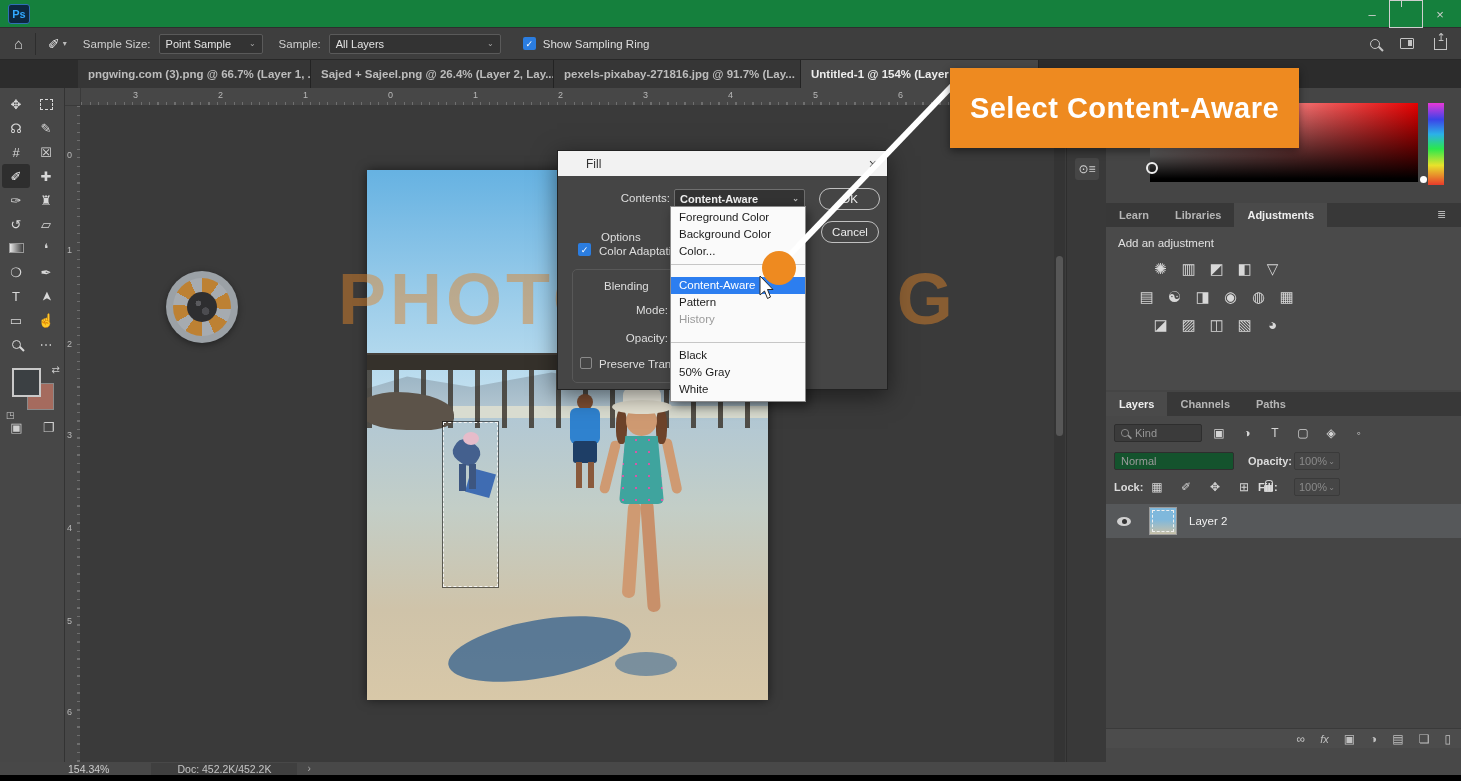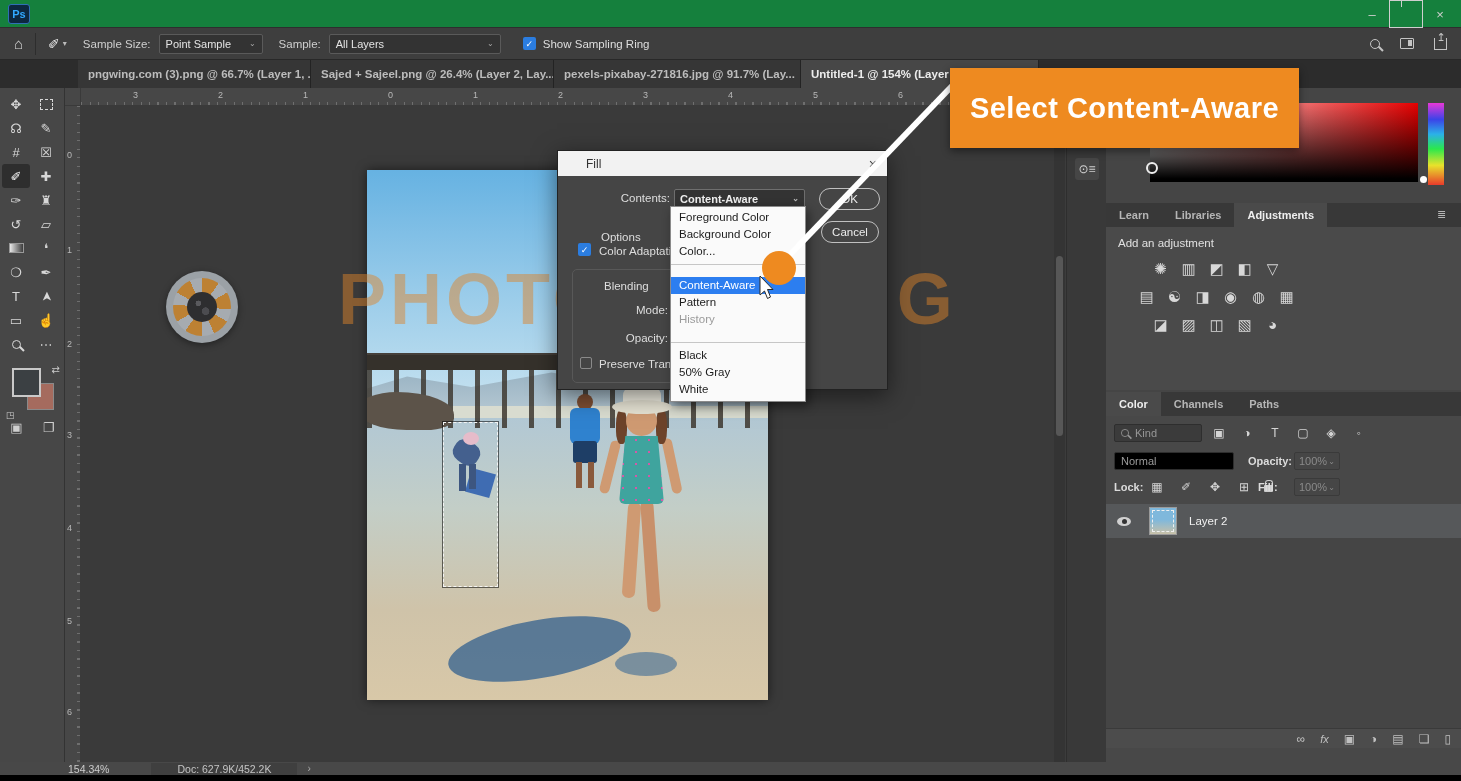--- a/index.html
+++ b/index.html
@@ -260,21 +260,21 @@
   #layers-panel { position:absolute; left:0; top:304px; width:355px; height:370px; }
   #layers-body { position:absolute; left:0; top:24px; width:100%; height:346px; background:#484848; }
   #search-box { position:absolute; left:8px; top:8px; width:88px; height:18px; background:#3b3b3b;
                 border:1px solid #2e2e2e; border-radius:2px; display:flex; align-items:center; gap:5px;
                 padding:0 5px; }
   #search-box .mag { transform:scale(.8); border-color:#999; } #search-box .mag::after { background:#999; }
   #search-kind { font-size:11px; color:#979797; }
   #filter-icons { position:absolute; left:104px; top:8px; display:flex; gap:10px; }
   .f-icon { width:18px; height:18px; display:flex; align-items:center; justify-content:center;
             font-size:12px; color:#d4d4d4; }
-  #blend-field { position:absolute; left:8px; top:36px; width:120px; height:18px; background:#000000;
+  #blend-field { position:absolute; left:8px; top:36px; width:120px; height:18px; background:#14532d;
                  border:1px solid #2e2e2e; border-radius:2px; font-size:11px; color:#9a9a9a;
                  display:flex; align-items:center; padding:0 6px; }
   #opacity-label { position:absolute; left:142px; top:39px; font-size:11px; font-weight:600; color:#dcdcdc; }
   .val-field { position:absolute; width:46px; height:18px; border:1px solid #3a3a3a; border-radius:2px;
                font-size:11px; color:#8a8a8a; display:flex; align-items:center; padding:0 4px; background:#464646; }
   .val-field .chev { margin-left:auto; font-size:8px; color:#8a8a8a; }
   #opacity-field { left:188px; top:36px; }
   #lock-label { position:absolute; left:8px; top:65px; font-size:11px; font-weight:600; color:#dcdcdc; }
   #lock-icons { position:absolute; left:42px; top:62px; display:flex; gap:11px; }
   .padlock { width:9px; height:7px; background:#ccc; border-radius:1px; position:relative; margin-top:7px; }
@@ -600,21 +600,21 @@
             <span class="adj-icon">▨</span>
             <span class="adj-icon">◫</span>
             <span class="adj-icon">▧</span>
             <span class="adj-icon">◕</span>
           </div>
       </div>
     </div>
 
     <div id="layers-panel">
       <div class="panel-tabs" id="layers-tabs">
-          <div class="panel-tab active">Color</div>
+          <div class="panel-tab active">Layers</div>
           <div class="panel-tab">Channels</div>
           <div class="panel-tab">Paths</div>
         </div>
       <span class="panel-menu" style="top:310px">≣</span>
       <div id="layers-body">
         <div id="search-box">
           <span class="mag"></span>
           <span id="search-kind">Kind</span>
         </div>
         <div id="filter-icons">
@@ -660,18 +660,18 @@
             <span class="lf-icon">▤</span>
             <span class="lf-icon">❏</span>
             <span class="lf-icon">▯</span>
           </div>
       </div>
     </div>
   </div>
 
   <div id="statusbar">
     <span id="status-zoom">154.34%</span>
-    <span id="status-doc">Doc: 627.9K/452.2K</span>
+    <span id="status-doc">Doc: 452.2K/452.2K</span>
     <span id="status-chev">›</span>
   </div>
   <div id="bottombar"></div>
 
 </div>
 
 </body></html>

